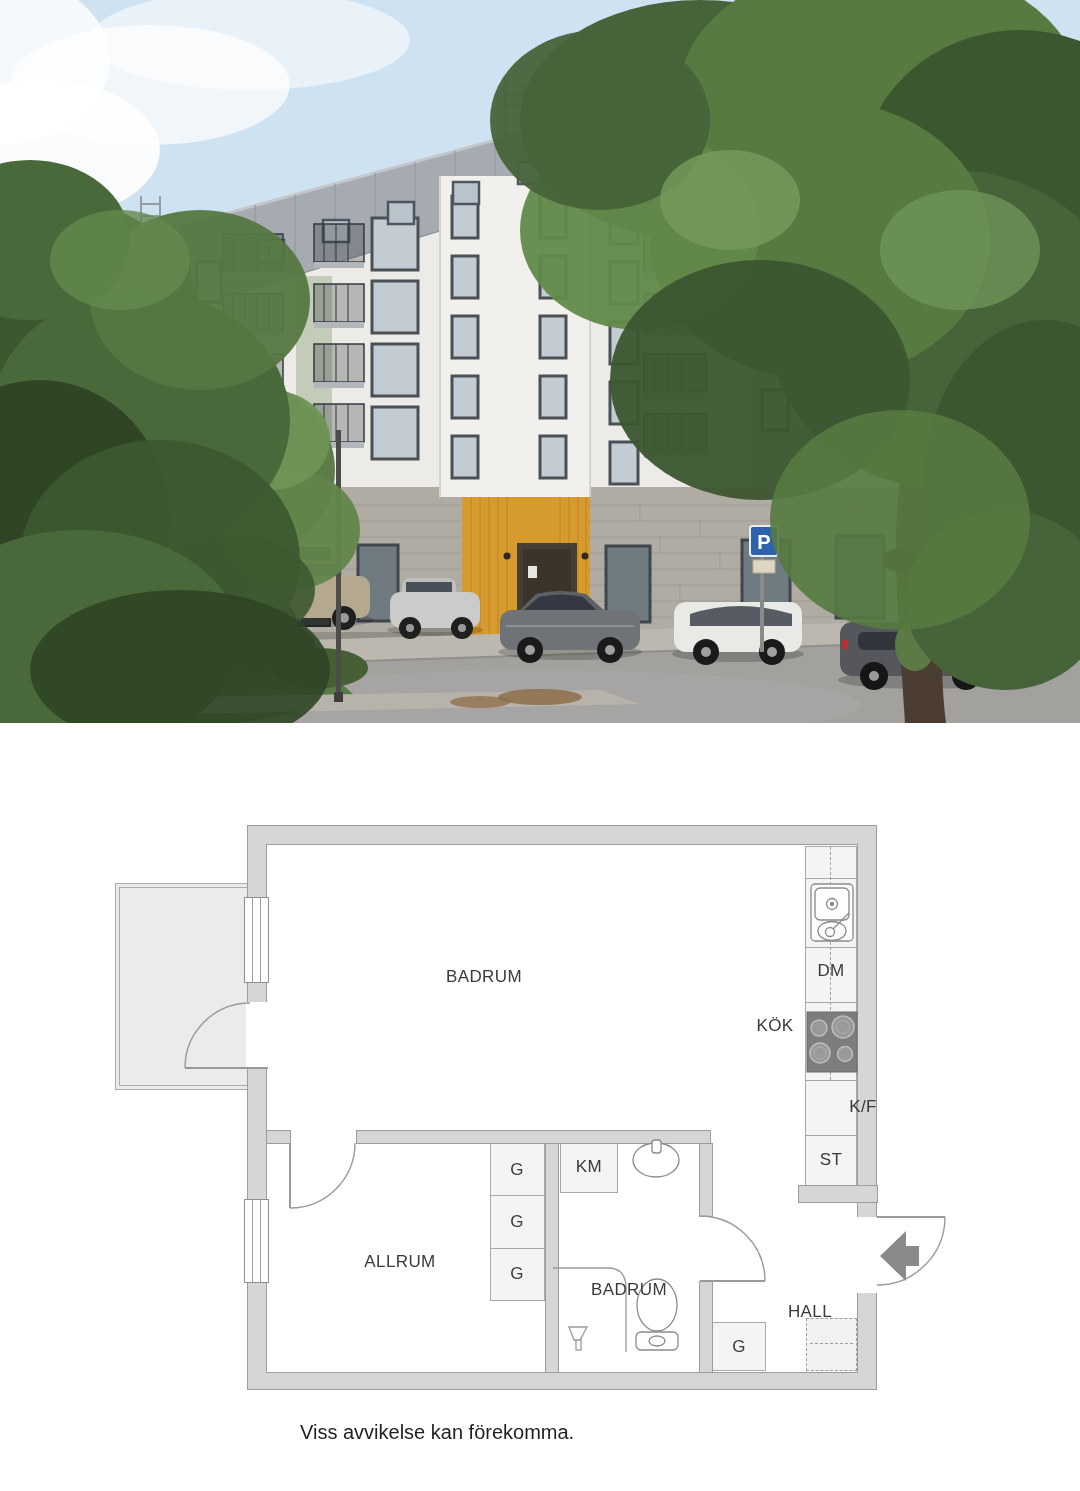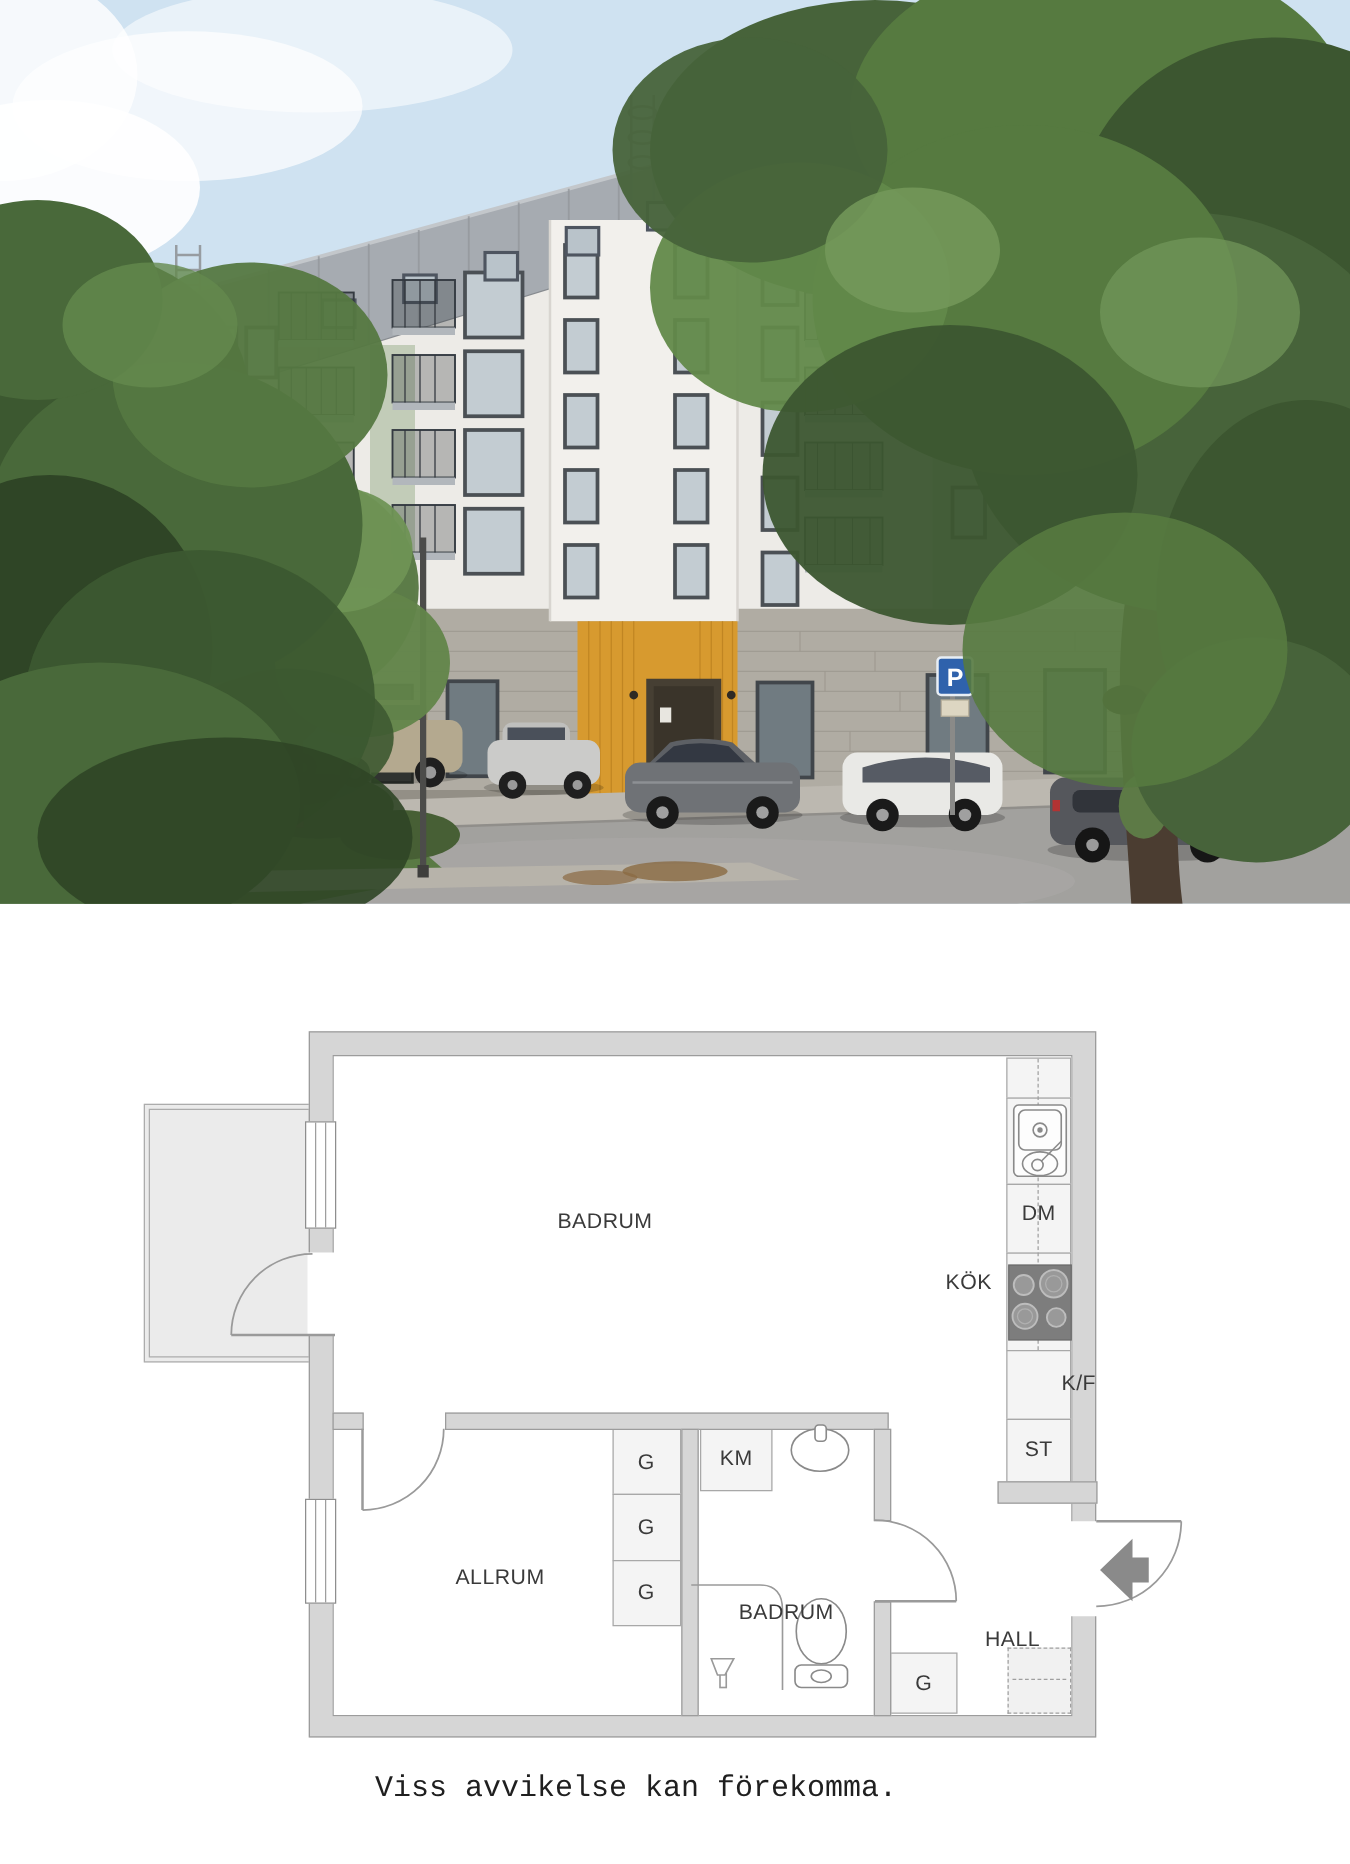--- a/index.html
+++ b/index.html
@@ -14,21 +14,21 @@
        letter-spacing:.4px;white-space:nowrap;}
   .win{position:absolute;background:#ffffff;border:1px solid #8e8e8e;box-sizing:border-box;}
   .winline{position:absolute;top:0;bottom:0;width:1px;background:#9e9e9e;}
   .dashv{position:absolute;width:0;border-left:1px dashed #a0a0a0;}
   .dashh{position:absolute;height:0;border-top:1px dashed #9f9f9f;}
   .dashbox{position:absolute;background:#f1f1f1;border:1px dashed #9f9f9f;box-sizing:border-box;}
   .balcony{position:absolute;background:#ebebeb;border:1px solid #acacac;}
   .balcony-inner{position:absolute;left:3px;top:3px;right:3px;bottom:3px;border:1px solid #acacac;}
   .svgoverlay{position:absolute;left:0;top:0;pointer-events:none;}
   
-  .disclaimer{position:absolute;left:300px;top:1414px;font-size:24px;line-height:36px;color:#1f1f1f;font-family:Liberation Mono, monospace;}
+  .disclaimer{position:absolute;left:300px;top:1414px;font-size:20px;line-height:36px;color:#1f1f1f;}
 </style>
 </head>
 <body>
 
 <div class="page">
 
   <svg class="abs" style="left:0;top:0" width="1080" height="723" viewBox="0 0 1080 723">
 
     <g>
       <rect x="0" y="0" width="1080" height="723" fill="#cfe2f1"></rect>

